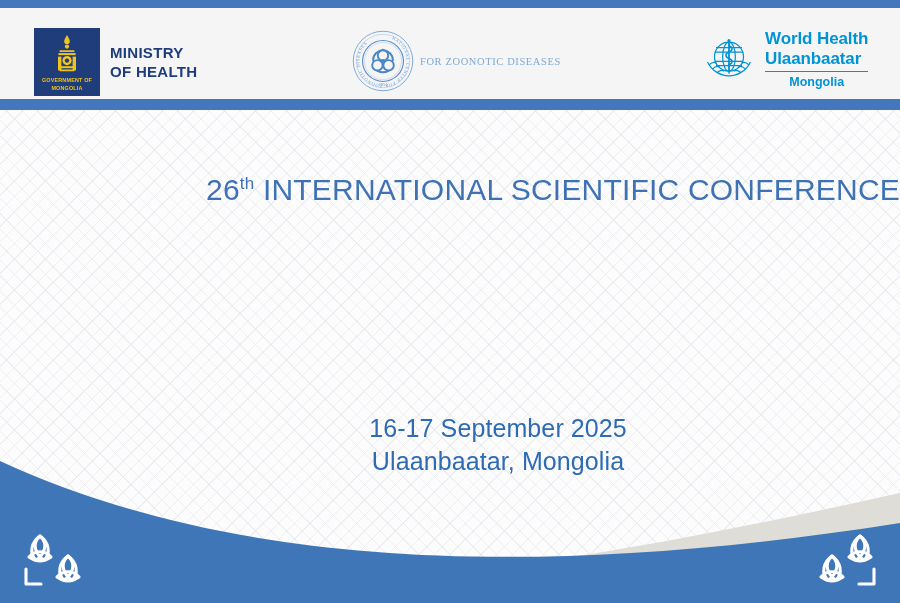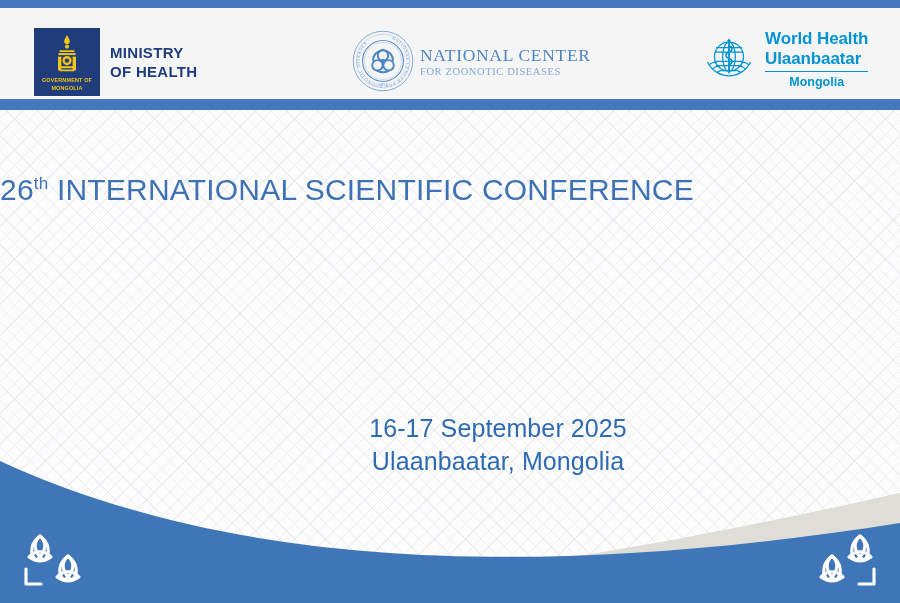--- a/index.html
+++ b/index.html
@@ -145,21 +145,21 @@
       repeating-linear-gradient(45deg,  rgba(225,228,234,0.55) 0 1px, rgba(0,0,0,0) 1px 11px),
       repeating-linear-gradient(-45deg, rgba(225,228,234,0.55) 0 1px, rgba(0,0,0,0) 1px 11px);
     overflow: hidden;
   }
 
   
   .title-block {
     position: absolute;
     left: 0; top: 62px;
     width: 900px;
-    text-align: left;
+    text-align: right;
   }
   .line-kicker {
     color: #3E72B5;
     font-size: 30px;
     font-weight: normal;
     letter-spacing: 0.2px;
     line-height: 36px;
     white-space: nowrap;
   }
   .line-kicker sup {
@@ -271,21 +271,20 @@
 
         <defs>
           <path id="sealArcTop" d="M 50 12 A 38 38 0 1 1 49.9 12"></path>
         </defs>
         <text font-family="Liberation Serif, serif" font-size="7.2" fill="#6D9BD1" letter-spacing="1.1">
           <textPath href="#sealArcTop" startOffset="6%">NATIONAL CENTER FOR ZOONOTIC DISEASES</textPath>
         </text>
         <text x="50" y="90" text-anchor="middle" font-family="Liberation Serif, serif" font-size="7" fill="#6D9BD1">1951</text>
       </svg>
       <div class="nczd-words">
-        <div class="nczd-line1">NATIONAL CENTER</div>
         <div class="nczd-line2">FOR ZOONOTIC DISEASES</div>
       </div>
     </div>
 
     <div class="logo-who">
       <svg class="who-emblem" viewBox="0 0 100 100">
         <g fill="none" stroke="#0093D5" stroke-width="2.1">
 
           <circle cx="50" cy="46" r="25"></circle>
           <ellipse cx="50" cy="46" rx="11" ry="25"></ellipse>

